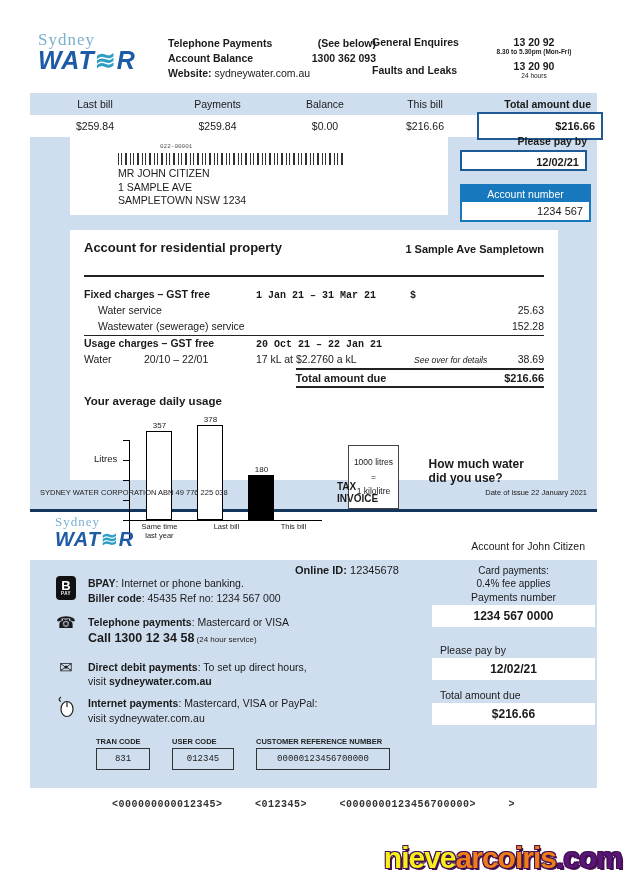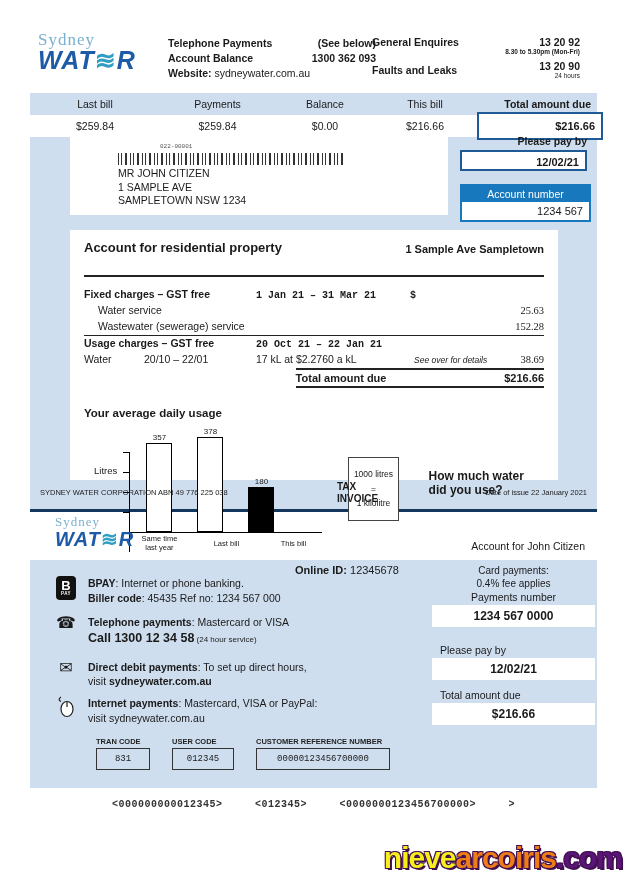--- a/index.html
+++ b/index.html
@@ -9,21 +9,21 @@
   
   .logo .sydney{font-family:"Liberation Serif",serif;color:#7ab0cf;font-size:17px;letter-spacing:1px;}
   .logo .water{color:#1d5ba6;font-weight:bold;font-style:italic;font-size:25px;letter-spacing:1px;margin-top:-4px;}
   .logo .wave{color:#2e9ec4;font-style:normal;}
   #logo1{position:absolute;left:38px;top:30px;}
   #contact1{position:absolute;left:168px;top:36px;width:208px;font-size:10.5px;line-height:1.45;}
   #contact1 .row{display:flex;justify-content:space-between;}
   .b{font-weight:bold;}
   #contact2{position:absolute;left:372px;top:36px;font-size:10.5px;font-weight:bold;}
   #contact2 .gap{height:16px;}
-  #contact3{position:absolute;left:468px;top:36px;width:112px;text-align:right;font-size:10.5px;}
+  #contact3{position:absolute;left:478px;top:36px;width:112px;text-align:center;font-size:10.5px;}
   .tiny{font-size:6.5px;font-weight:bold;color:#222;}
   .tiny2{font-size:6.5px;font-weight:normal;}
 
   
   .panel{position:absolute;left:30px;width:567px;background:#cfdeef;}
   #panel1{top:93px;height:416px;border-bottom:3px solid #14365c;}
   #panel2{top:560px;height:228px;}
 
   
   .sum-head{position:absolute;top:5px;left:0;width:100%;display:flex;font-size:10.5px;}
@@ -53,39 +53,39 @@
   
   .account-box{position:absolute;left:40px;top:137px;width:488px;height:250px;background:#fff;padding:10px 14px;box-sizing:border-box;}
   .acct-title-row{display:flex;justify-content:space-between;align-items:flex-end;border-bottom:2px solid #222;padding-bottom:20px;}
   .acct-title{font-weight:bold;font-size:13px;}
   .acct-prop{font-weight:bold;font-size:11px;}
   .charges{font-size:10.5px;margin-top:10px;}
   .ch-row{display:flex;align-items:baseline;line-height:1.5;}
   .ch-h{font-weight:bold;width:172px;}
   .mono{font-family:"Liberation Mono",monospace;font-size:10px;font-weight:bold;}
   .indent{padding-left:14px;flex:1;}
-  .amt{margin-left:auto;font-family:Liberation Serif, serif;}
+  .amt{margin-left:auto;}
   .rule-under{border-bottom:1.5px solid #222;}
   .u-label{width:60px;} .u-dates{width:112px;} .u-rate{width:158px;}
   .note{font-style:italic;font-size:8.5px;}
   .total-row{margin-left:46%;border-top:2px solid #222;border-bottom:2px solid #222;display:flex;justify-content:space-between;
              font-weight:bold;font-size:11px;padding:2px 0;margin-top:1px;}
-  .daily-title{font-weight:bold;font-size:11.5px;margin-top:19px;}
+  .daily-title{font-weight:bold;font-size:11.5px;margin-top:7px;}
 
   
   .chart-row{display:flex;margin-top:8px;margin-left:10px;}
   .ylabel{font-size:9.5px;margin-top:38px;width:44px;}
   .axis-wrap{display:flex;align-items:flex-end;}
   .y-axis{width:6px;height:100px;border-right:1px solid #000;
           background:repeating-linear-gradient(to bottom,#000 0 1px,transparent 1px 20px);}
   .bars-row{display:flex;align-items:flex-end;gap:9px;padding:0 8px;border-bottom:1px solid #000;}
   .bar-group{display:flex;flex-direction:column;align-items:center;width:42px;}
   .bar-value{font-size:8px;margin-bottom:1px;}
   .bar{width:26px;border:1px solid #000;box-sizing:border-box;}
-  .cat-row{display:flex;gap:25px;padding:1px 8px 0 8px;align-items:center;}
+  .cat-row{display:flex;gap:25px;padding:1px 8px 0 8px;}
   .cat{width:42px;text-align:center;font-size:7.5px;line-height:1.2;}
   .legend{width:74px;height:64px;border:1px solid #444;background:#fff;margin-left:26px;margin-top:30px;
           text-align:center;font-size:8.5px;padding-top:9px;box-sizing:border-box;line-height:1.7;}
   .question{font-weight:bold;font-size:12px;margin-left:30px;margin-top:42px;}
 
   
   .p1-footer{position:absolute;left:10px;right:10px;bottom:5px;display:flex;align-items:center;}
   .p1f-left{font-size:7.5px;width:255px;}
   .p1f-center{font-weight:bold;font-size:10px;line-height:1.15;margin-left:42px;}
   .p1f-right{font-size:7.5px;margin-left:auto;}

